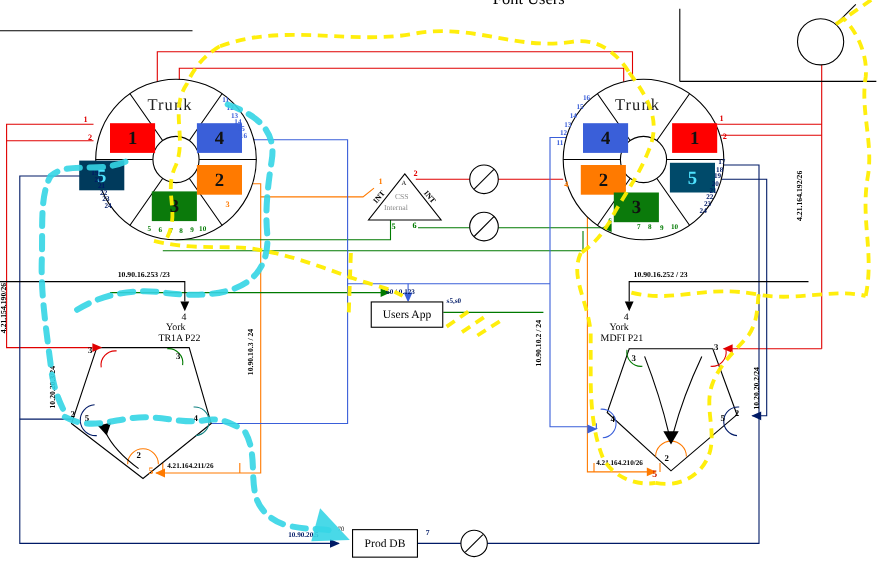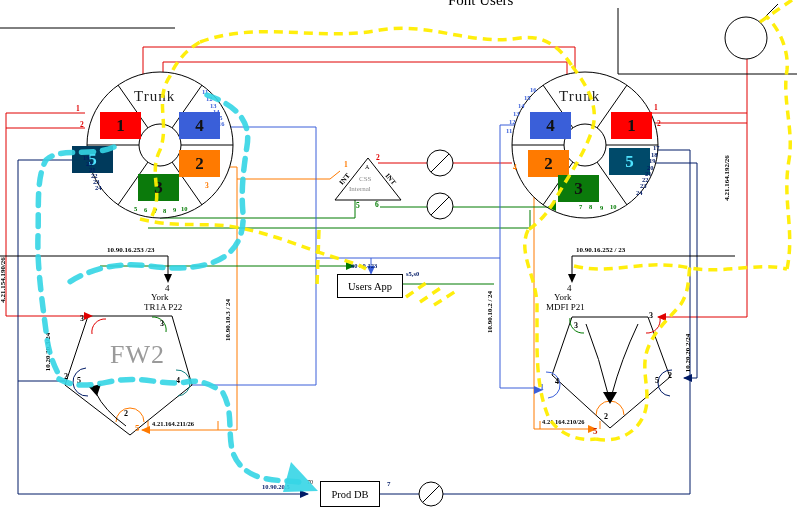--- a/index.html
+++ b/index.html
@@ -212,21 +212,20 @@
 
   <span class="lbl" style="left:107px;top:247px;font-weight:bold">10.90.16.253 /23</span>
   <span class="lbl" style="left:165px;top:284px;font-size:9px">4</span>
   <span class="lbl" style="left:151px;top:293px;font-size:9px">York</span>
   <span class="lbl" style="left:144px;top:303px;font-size:9px">TR1A P22</span>
   <span class="lbl" style="left:576px;top:247px;font-weight:bold">10.90.16.252 / 23</span>
   <span class="lbl" style="left:567px;top:284px;font-size:9px">4</span>
   <span class="lbl" style="left:554px;top:293px;font-size:9px">York</span>
   <span class="lbl" style="left:546px;top:303px;font-size:9px">MDFI P21</span>
 
-  <div class="fwname" style="left:110px;top:340px">FW2</div>
 
   <span class="n" style="left:80px;top:315px;font-size:8px">3</span>
   <span class="n" style="left:160px;top:320px;font-size:8px">3</span>
   <span class="n" style="left:64px;top:373px;font-size:8px">2</span>
   <span class="n" style="left:77px;top:377px;font-size:8px">5</span>
   <span class="n" style="left:176px;top:377px;font-size:8px">4</span>
   <span class="n" style="left:124px;top:410px;font-size:8px">2</span>
   <span class="n" style="left:135px;top:424px;font-size:9px;color:#ff7a00">5</span>
 
   <span class="n" style="left:574px;top:322px;font-size:8px">3</span>

